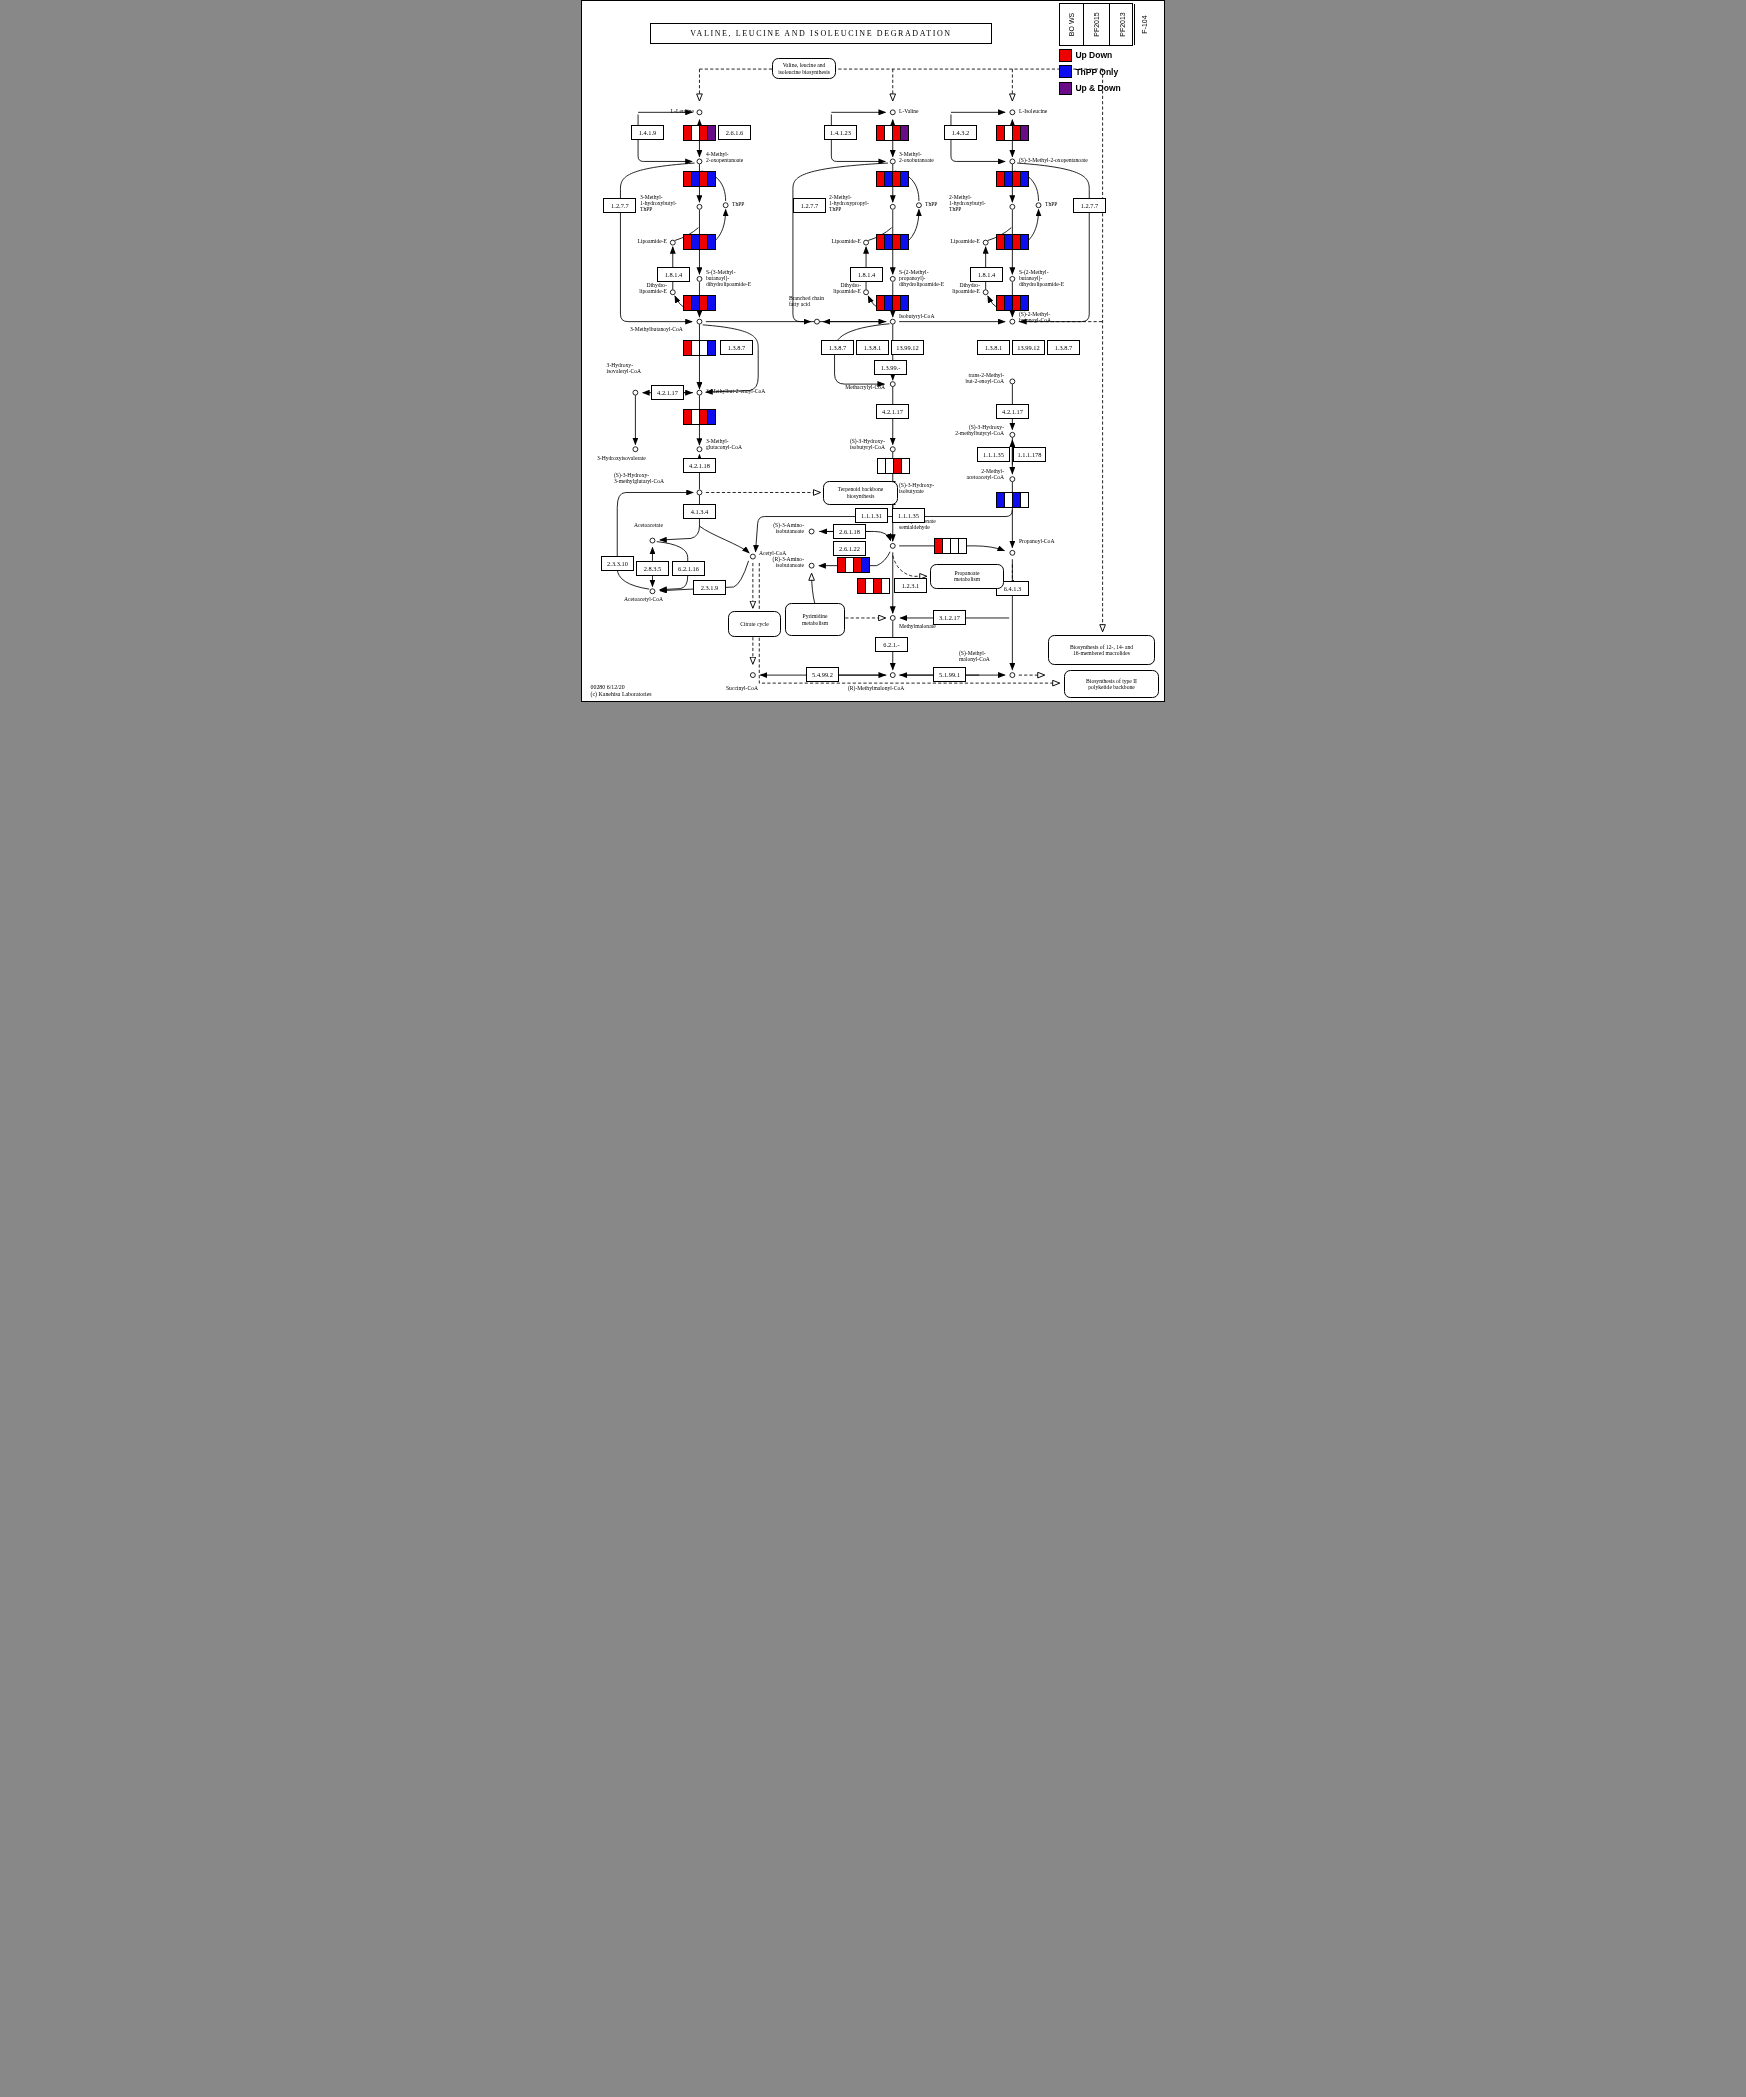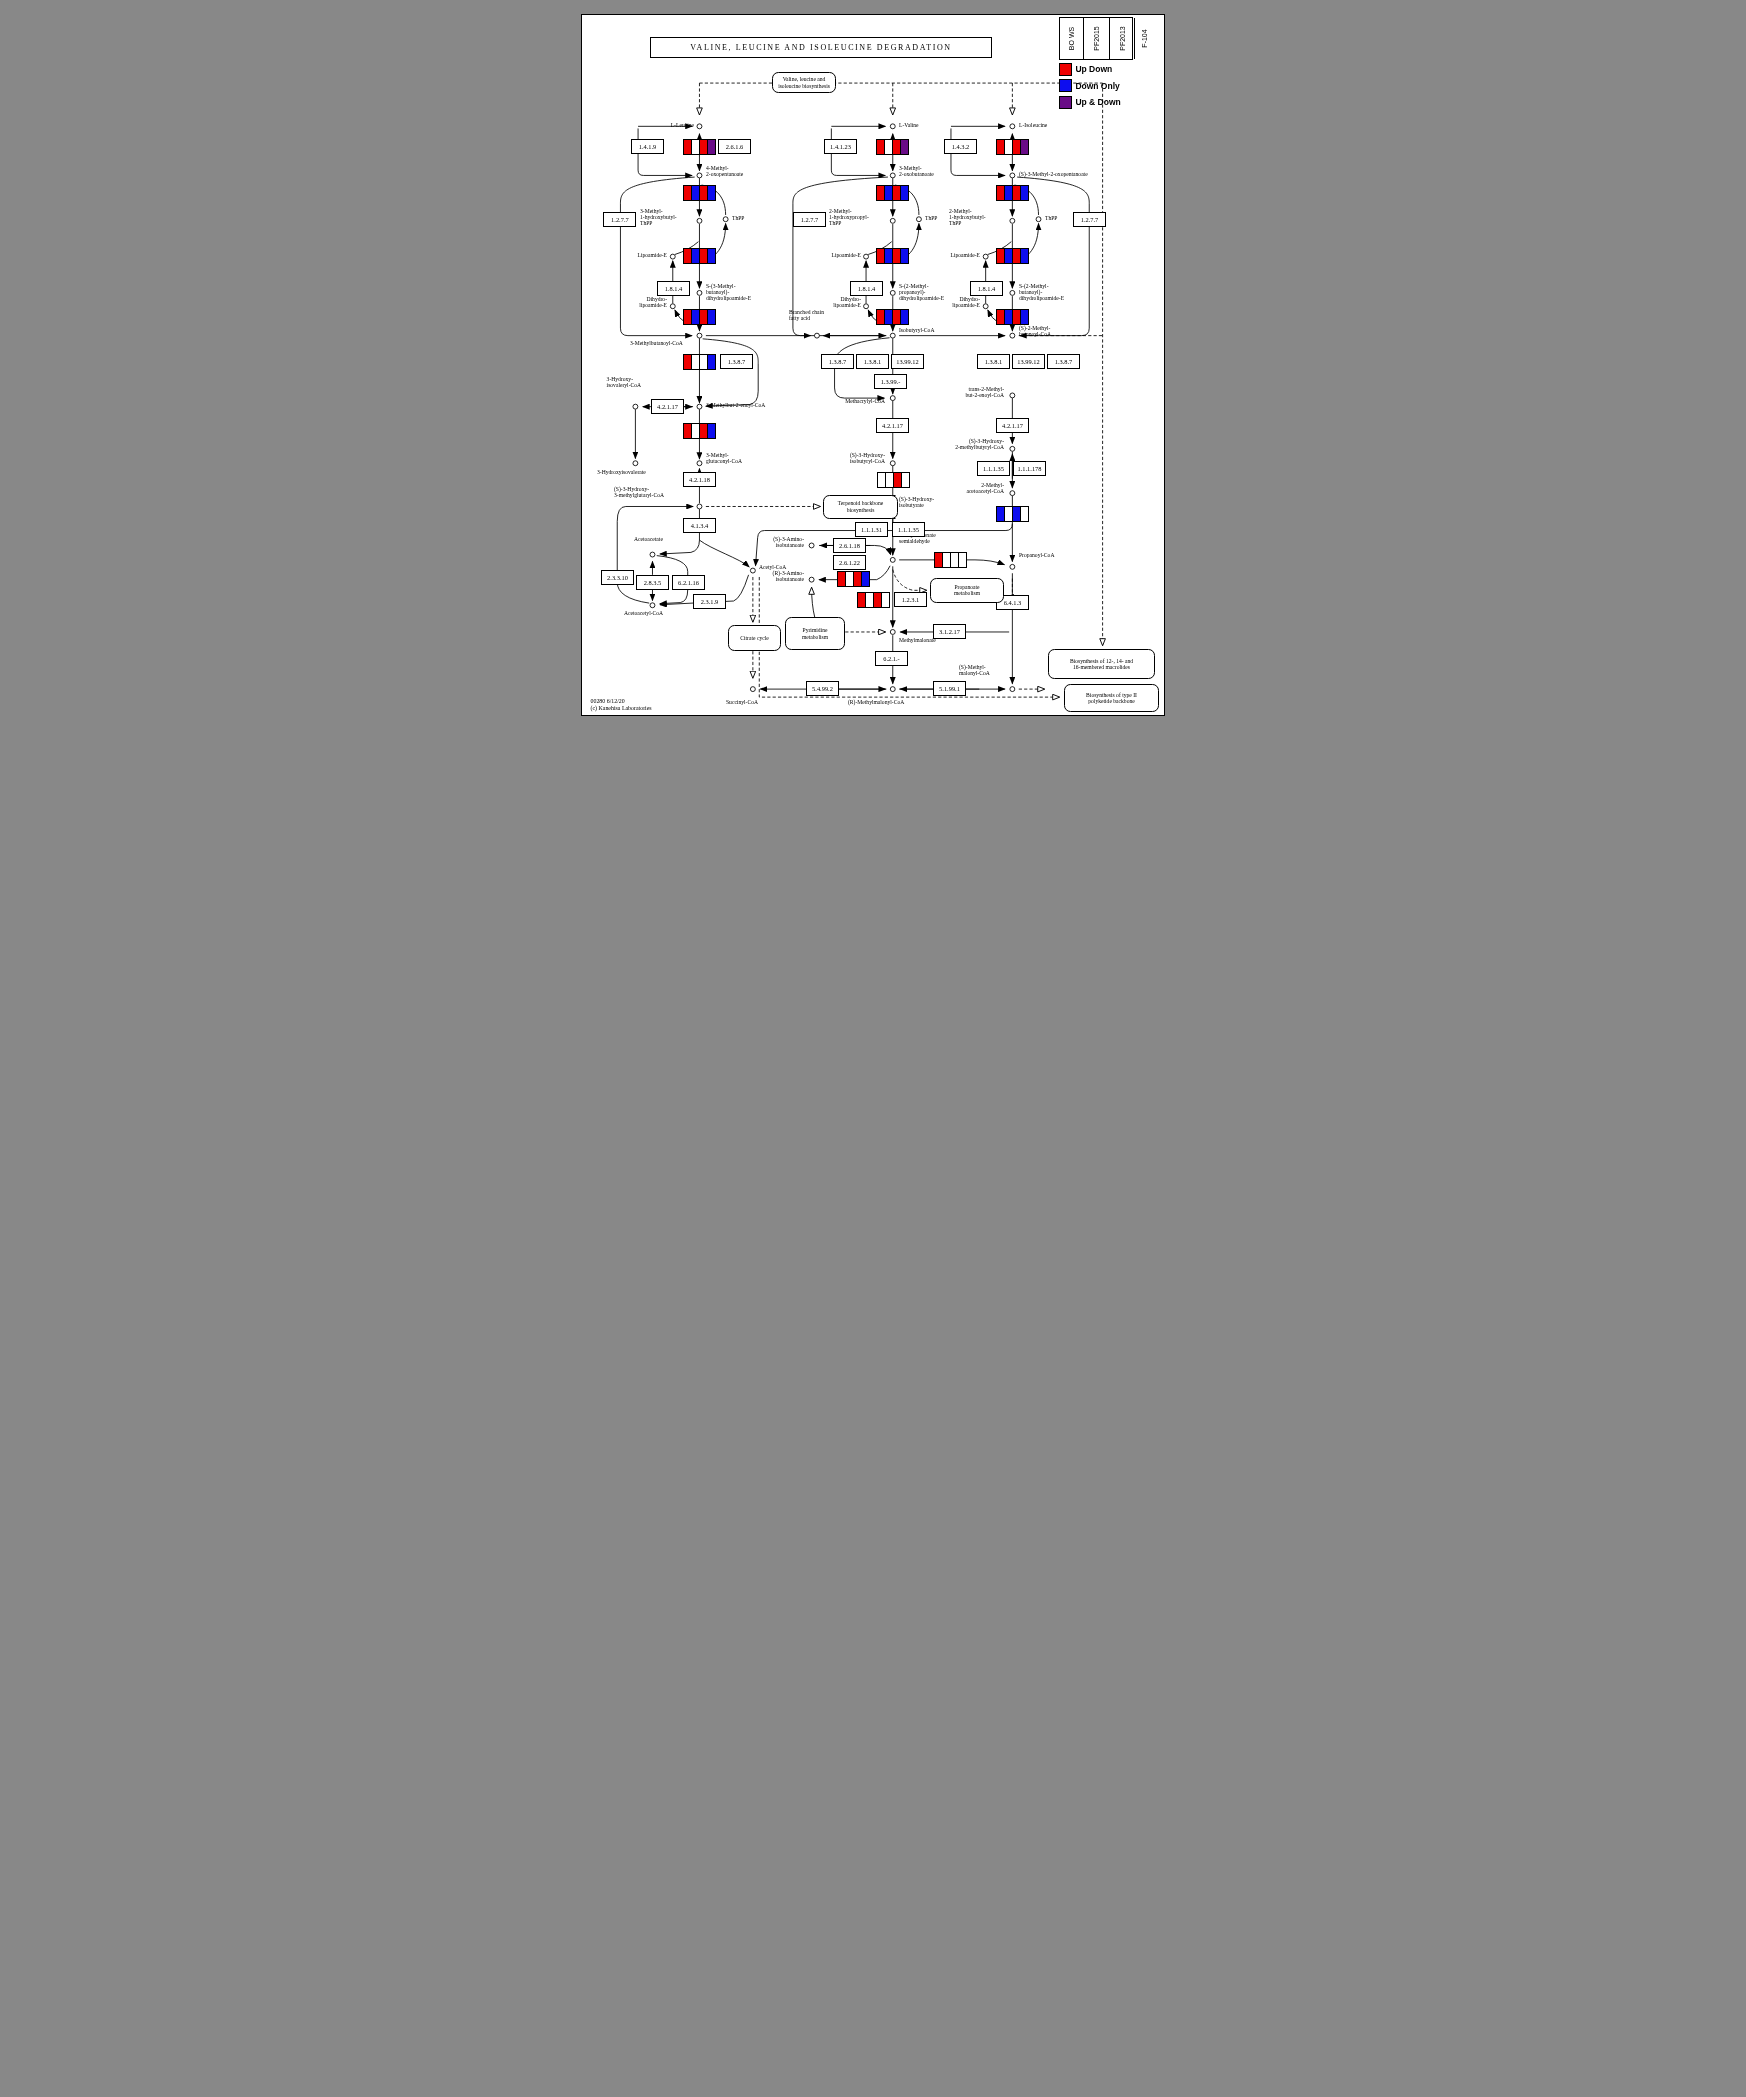--- a/index.html
+++ b/index.html
@@ -1,16 +1,16 @@
 <!DOCTYPE html>
 <html style="font-size:8.5px"><head>
 <meta charset="utf-8">
 <style>
   html,body{margin:0;padding:0;background:#888;}
-  #frame{position:relative;width:582px;height:700px;background:#fff;border:1.6px solid #000;margin:14px auto;overflow:hidden;
+  #frame{position:relative;width:582px;height:700px;background:#fff;border:1.6px solid #000;margin:0 auto;overflow:hidden;
          font-family:"Liberation Serif","DejaVu Serif",serif;}
   #psvg{position:absolute;left:0;top:0;z-index:1;}
   .title-box{position:absolute;left:68px;top:22.4px;width:340px;height:19px;border:1.1px solid #000;
              display:flex;align-items:center;justify-content:center;font-size:8px;letter-spacing:1.6px;
              z-index:5;background:#fff;}
   .legend-table{position:absolute;left:477px;top:1.6px;width:72px;height:41px;border:1.1px solid #000;
                 display:flex;z-index:5;background:#fff;font-family:"Liberation Sans",sans-serif;}
   .legend-col{flex:1;display:flex;align-items:center;justify-content:center;border-left:1.1px solid #000;}
   .legend-col:first-child{border-left:none;}
   .legend-col .rot{transform:rotate(-90deg);font-size:7px;white-space:nowrap;font-weight:500;}
@@ -52,21 +52,21 @@
       </div>
   </div>
 
   <div id="legend-items">
       <div class="legend-row">
         <span class="legend-swatch" style="background: rgb(238, 0, 0);"></span>
         <span class="legend-label">Up Down</span>
       </div>
       <div class="legend-row">
         <span class="legend-swatch" style="background: rgb(13, 13, 239);"></span>
-        <span class="legend-label">Down Only</span>
+        <span class="legend-label">ThPP Only</span>
       </div>
       <div class="legend-row">
         <span class="legend-swatch" style="background: rgb(105, 12, 135);"></span>
         <span class="legend-label">Up &amp; Down</span>
       </div>
     </div>
 
   <div class="footer">
     <div>00280 6/12/20</div>
     <div>(c) Kanehisa Laboratories</div>

